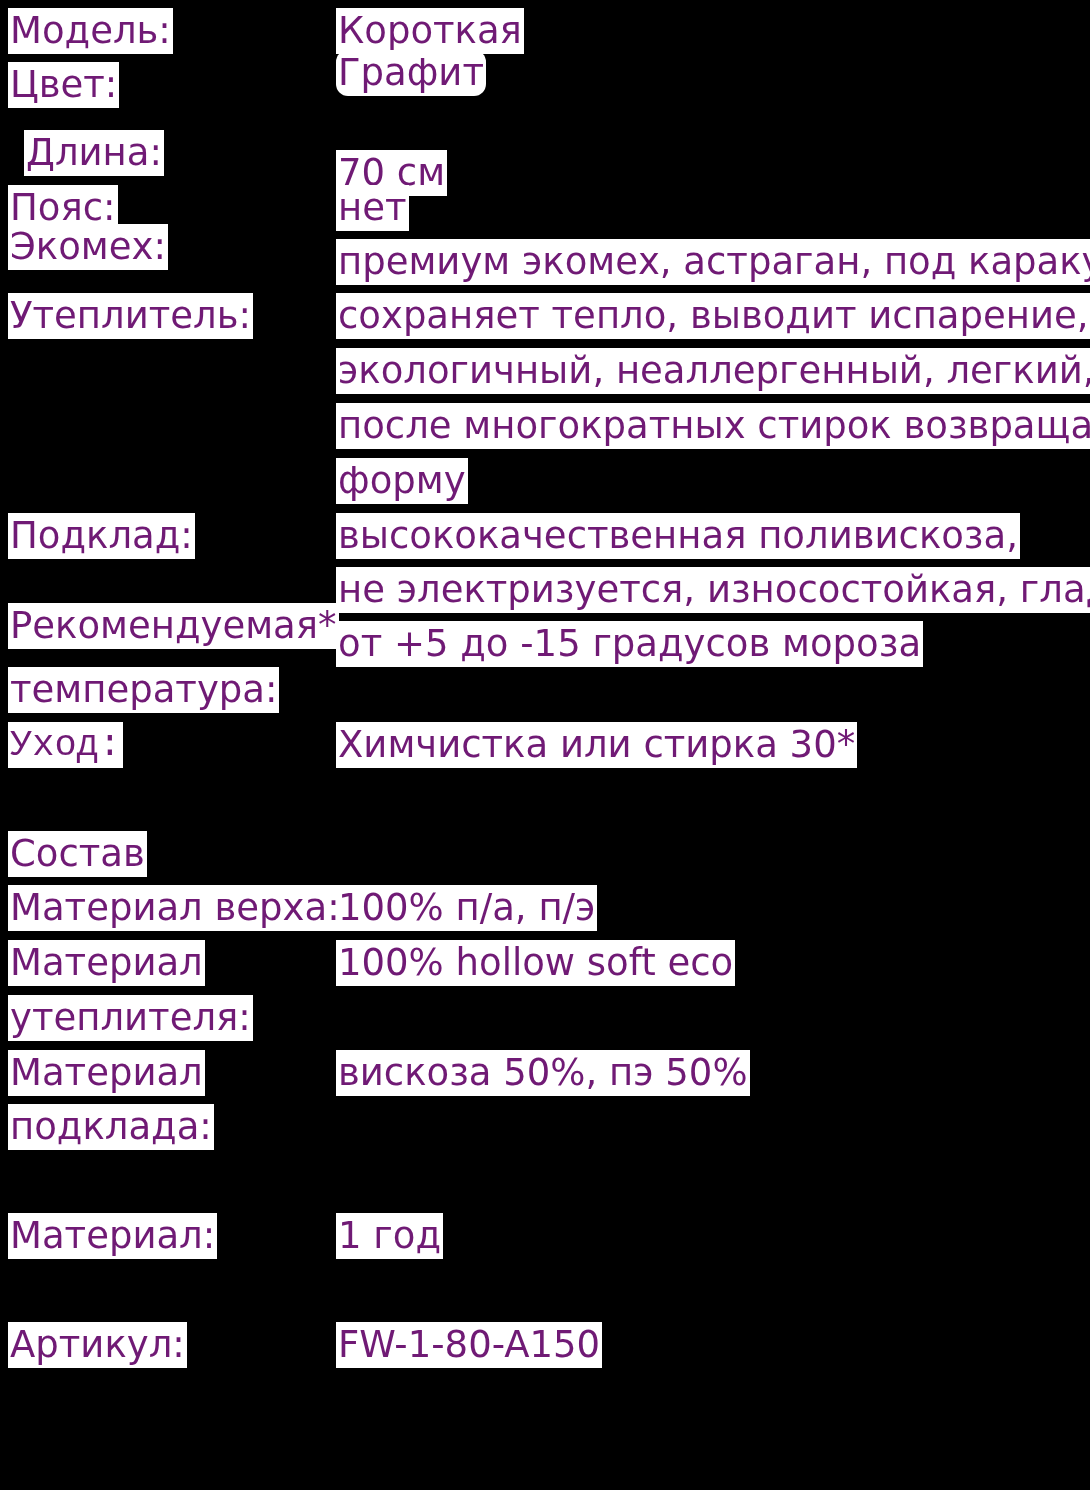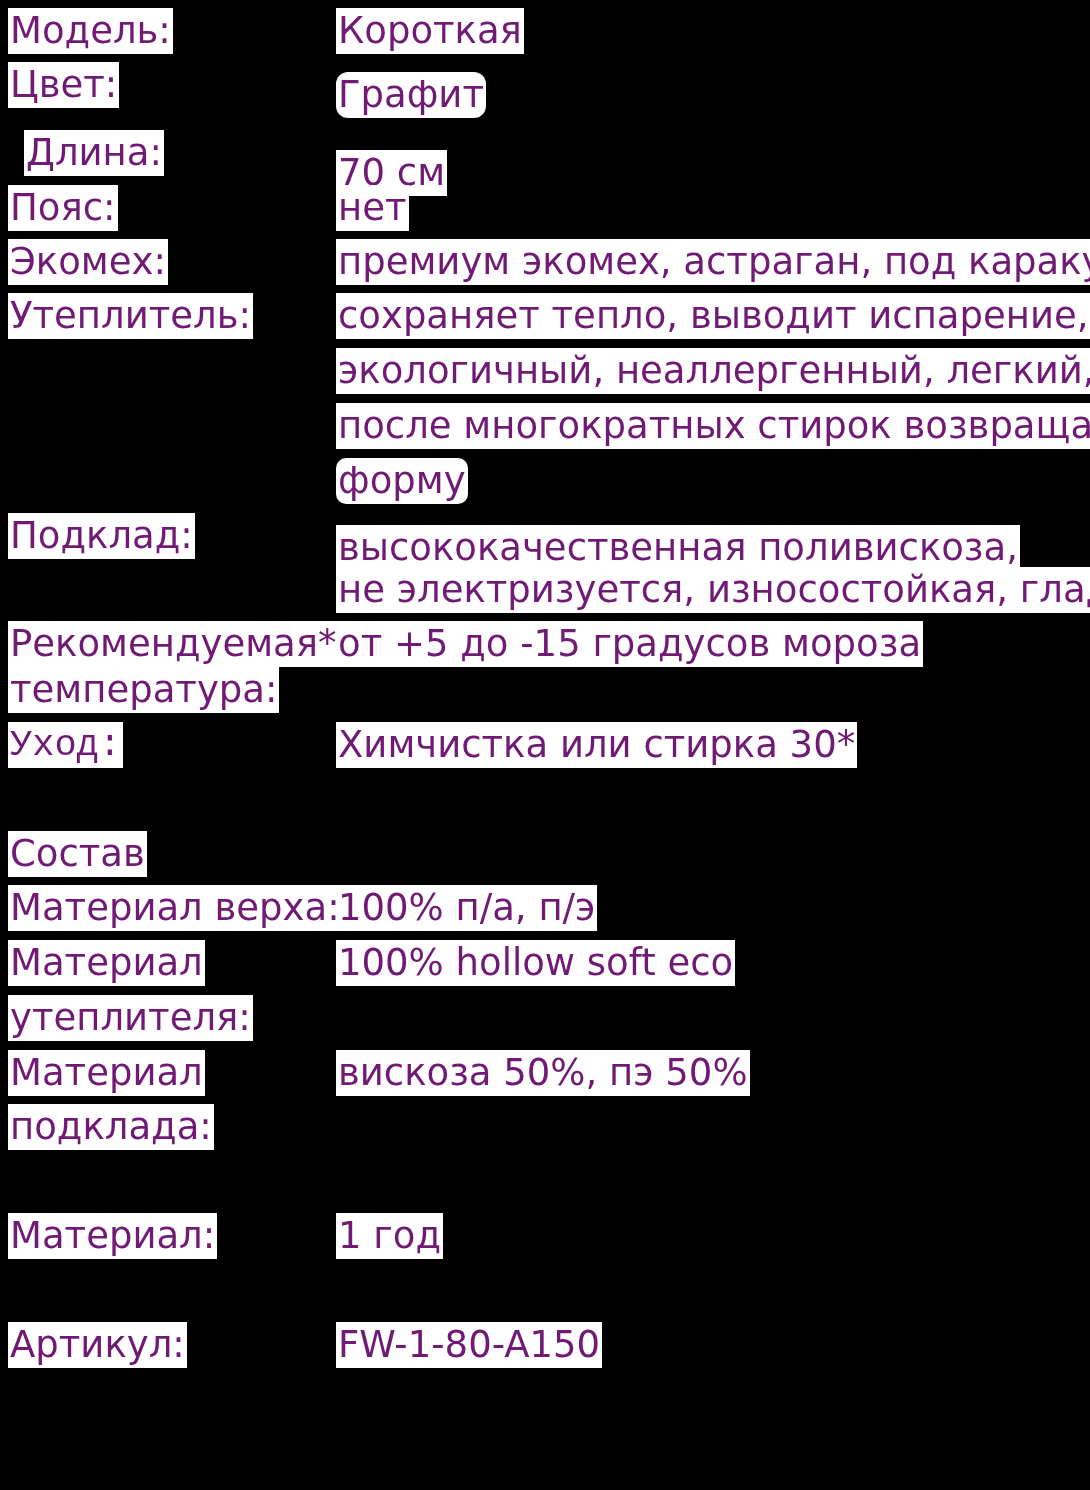--- a/index.html
+++ b/index.html
@@ -31,36 +31,36 @@
   .col-value { left: 336px; }
 </style>
 </head>
 <body>
 
 <div class="page">
   <div id="rows-root">
       <div class="run col-label" style="top: 8px;">Модель:</div>
       <div class="run col-value" style="top: 8px;">Короткая</div>
       <div class="run col-label" style="top: 62px;">Цвет:</div>
-      <div class="run col-value" style="top: 72px; border-radius: 12px;">Графит</div>
+      <div class="run col-value" style="top: 50px; border-radius: 12px;">Графит</div>
       <div class="run col-label" style="top: 130px; margin-left: 16px;">Длина:</div>
       <div class="run col-value" style="top: 130px; margin-top: 20px;">70 см</div>
       <div class="run col-label" style="top: 185px;">Пояс:</div>
       <div class="run col-value" style="top: 185px;">нет</div>
-      <div class="run col-label" style="top: 239px; text-align: center;">Экомех:</div>
+      <div class="run col-label" style="top: 224px; text-align: center;">Экомех:</div>
       <div class="run col-value" style="top: 239px;">премиум экомех, астраган, под каракуль</div>
       <div class="run col-label" style="top: 293px;">Утеплитель:</div>
       <div class="run col-value" style="top: 293px;">сохраняет тепло, выводит испарение,</div>
       <div class="run col-value" style="top: 348px;">экологичный, неаллергенный, легкий,</div>
       <div class="run col-value" style="top: 403px;">после многократных стирок возвращает</div>
-      <div class="run col-value" style="top: 458px; border-radius: 10px;">форму</div>
+      <div class="run col-value" style="top: 458px;">форму</div>
       <div class="run col-label" style="top: 513px;">Подклад:</div>
-      <div class="run col-value" style="top: 525px;">высококачественная поливискоза,</div>
+      <div class="run col-value" style="top: 513px;">высококачественная поливискоза,</div>
       <div class="run col-value" style="top: 567px;">не электризуется, износостойкая, гладкая</div>
-      <div class="run col-label" style="top: 621px; text-align: center;">Рекомендуемая*</div>
+      <div class="run col-label" style="top: 603px; text-align: center;">Рекомендуемая*</div>
       <div class="run col-value bold" style="top: 621px;">от +5 до -15 градусов мороза</div>
       <div class="run col-label" style="top: 667px;">температура:</div>
       <div class="run col-label" style="top: 722px; font-family: Liberation Mono, monospace;">Уход:</div>
       <div class="run col-value" style="top: 722px;">Химчистка или стирка 30*</div>
       <div class="run col-label" style="top: 831px;">Состав</div>
       <div class="run col-label" style="top: 885px;">Материал верха:</div>
       <div class="run col-value" style="top: 885px; text-align: right;">100% п/а, п/э</div>
       <div class="run col-label" style="top: 940px;">Материал</div>
       <div class="run col-value" style="top: 940px;">100% hollow soft eco</div>
       <div class="run col-label" style="top: 995px;">утеплителя:</div>

